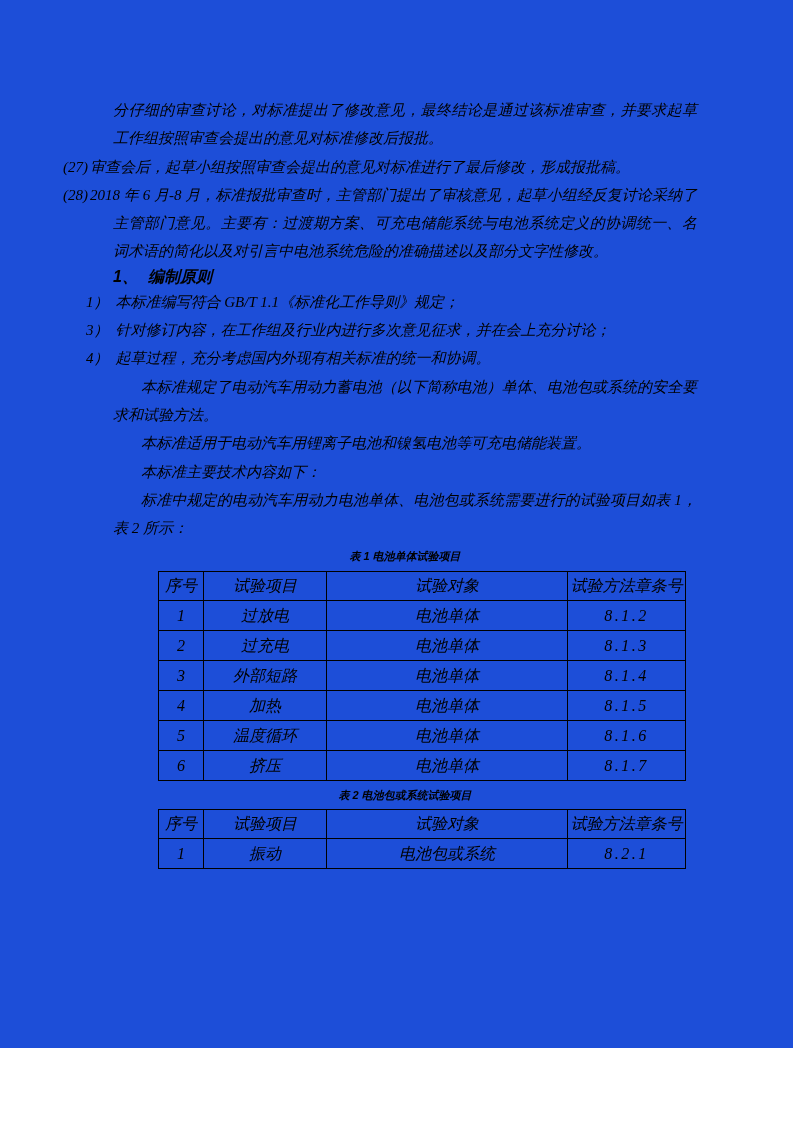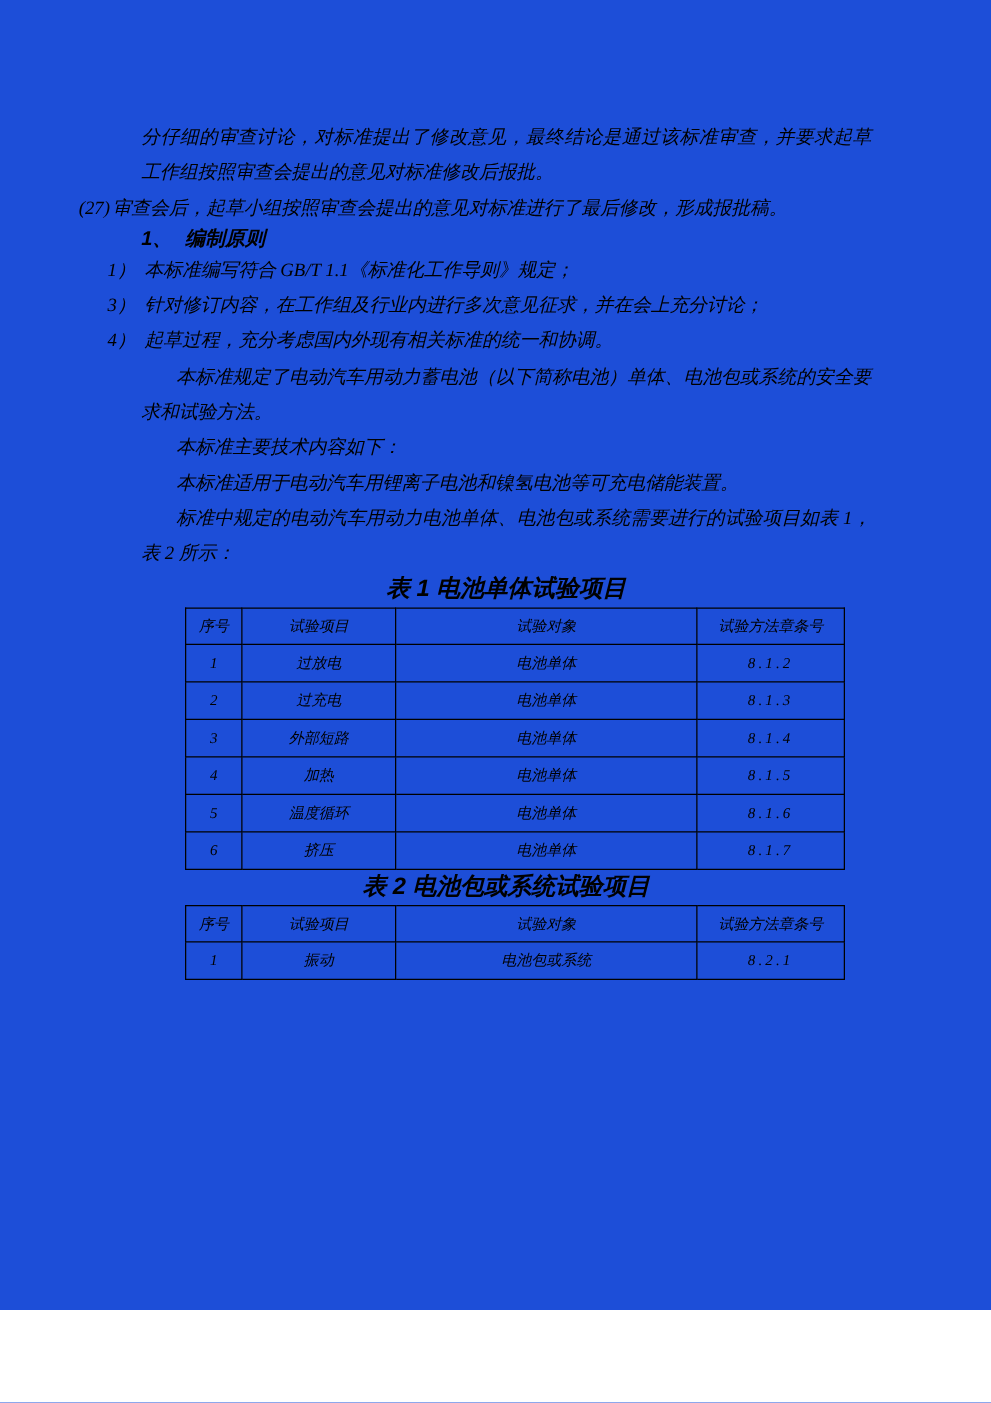--- a/index.html
+++ b/index.html
@@ -50,33 +50,33 @@
   
   .p-item { margin-left:64px; text-indent:-27px; }
   .p-item .mk { margin-right:7px; }
 
   
   .p-body { text-indent:28px; }
 
   .caption {
     font-family:"Liberation Sans","DejaVu Sans",sans-serif;
     font-weight:bold;
-    font-size:19px;
+    font-size:11px;
     line-height:28.3px;
     text-align:center;
     text-indent:0;
   }
   .caption2 { margin-top:16px; }
 
   table.t {
     border-collapse:collapse;
     table-layout:fixed;
     width:527px;
-    margin-left:35px;
-    font-size:12px;
+    margin-left:45px;
+    font-size:16px;
     text-align:center;
   }
   table.t td {
     border:1px solid #000;
     padding:0;
     height:29px;
     line-height:29px;
     text-align:center;
     overflow:hidden;
   }
@@ -90,35 +90,36 @@
 </head>
 <body>
 
 <div class="page">
   <div class="content">
 
     <p class="p-cont">分仔细的审查讨论，对标准提出了修改意见，最终结论是通过该标准审查，并要求起草工作组按照审查会提出的意见对标准修改后报批。</p>
 
     <p class="p-num"><span class="mk">(27)</span><span>审查会后，起草小组按照审查会提出的意见对标准进行了最后修改，形成报批稿。</span></p>
 
+    <p class="p-num"><span class="mk">(28)</span><span>2018 年 6 月-8 月，标准报批审查时，主管部门提出了审核意见，起草小组经反复讨论采纳了主管部门意见。主要有：过渡期方案、可充电储能系统与电池系统定义的协调统一、名词术语的简化以及对引言中电池系统危险的准确描述以及部分文字性修改。</span></p>
 
 
     <p class="h-sub"><span class="mk">1、</span><span>编制原则</span></p>
 
     <p class="p-item"><span class="mk">1）</span><span>本标准编写符合 GB/T 1.1《标准化工作导则》规定；</span></p>
 
 
     <p class="p-item"><span class="mk">3）</span><span>针对修订内容，在工作组及行业内进行多次意见征求，并在会上充分讨论；</span></p>
 
     <p class="p-item"><span class="mk">4）</span><span>起草过程，充分考虑国内外现有相关标准的统一和协调。</span></p>
 
 
     <p class="p-body">本标准规定了电动汽车用动力蓄电池（以下简称电池）单体、电池包或系统的安全要求和试验方法。</p>
+    <p class="p-body">本标准适用于电动汽车用锂离子电池和镍氢电池等可充电储能装置。</p>
     <p class="p-body">本标准主要技术内容如下：</p>
-    <p class="p-body">本标准适用于电动汽车用锂离子电池和镍氢电池等可充电储能装置。</p>
     <p class="p-body">标准中规定的电动汽车用动力电池单体、电池包或系统需要进行的试验项目如表 1，表 2 所示：</p>
 
     <p class="caption">表 1 电池单体试验项目</p>
 
     <table class="t">
       <colgroup>
           <col class="c1">
           <col class="c2">
           <col class="c3">
           <col class="c4">

